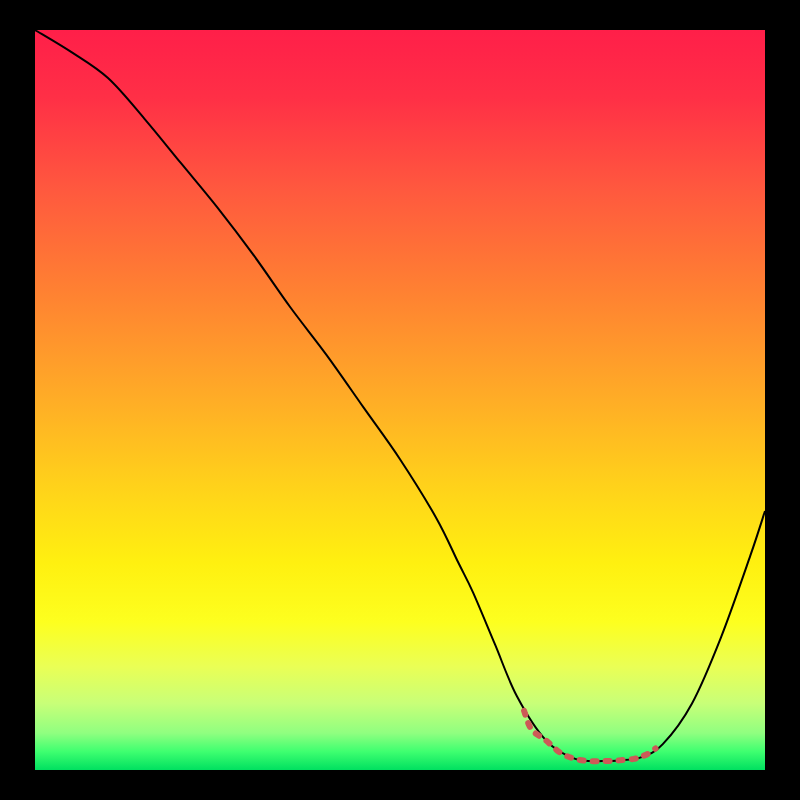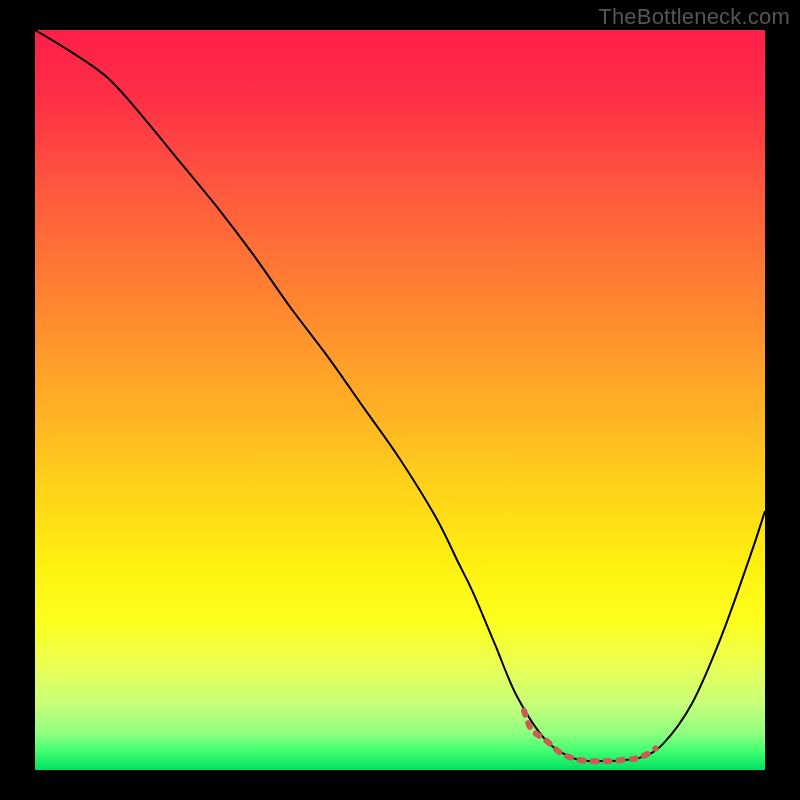--- a/index.html
+++ b/index.html
@@ -29,21 +29,20 @@
   svg {
     position: absolute;
     top: 0;
     left: 0;
   }
 </style>
 </head>
 <body>
 
 <div class="container">
-  <div class="watermark">TheBottleneck.com</div>
   <svg id="chart-svg" width="800" height="800">
     <defs>
       <linearGradient id="bg-grad" x1="0" y1="0" x2="0" y2="1">
           <stop offset="0%" stop-color="#ff1f49"></stop>
           <stop offset="9%" stop-color="#ff2f46"></stop>
           <stop offset="22%" stop-color="#ff5a3e"></stop>
           <stop offset="35%" stop-color="#ff8032"></stop>
           <stop offset="50%" stop-color="#ffad26"></stop>
           <stop offset="62%" stop-color="#ffd31a"></stop>
           <stop offset="72%" stop-color="#fff010"></stop>

